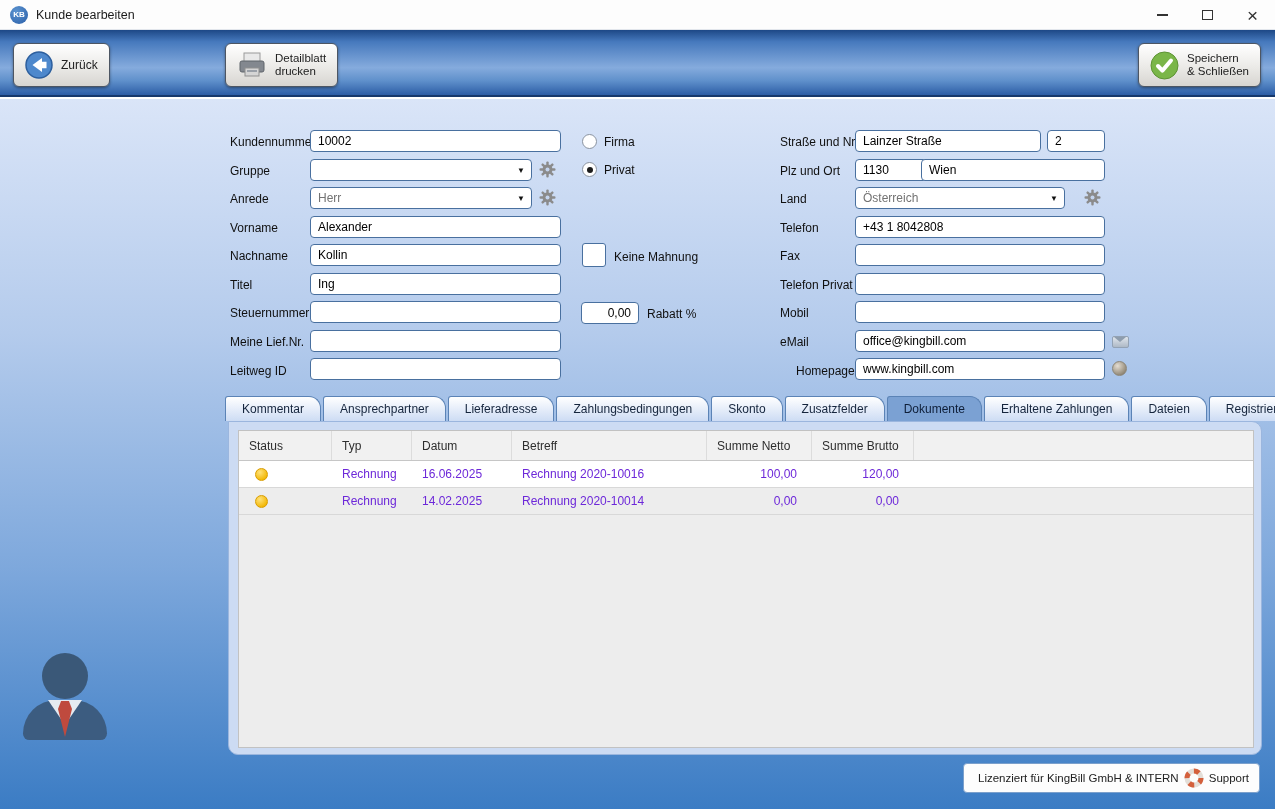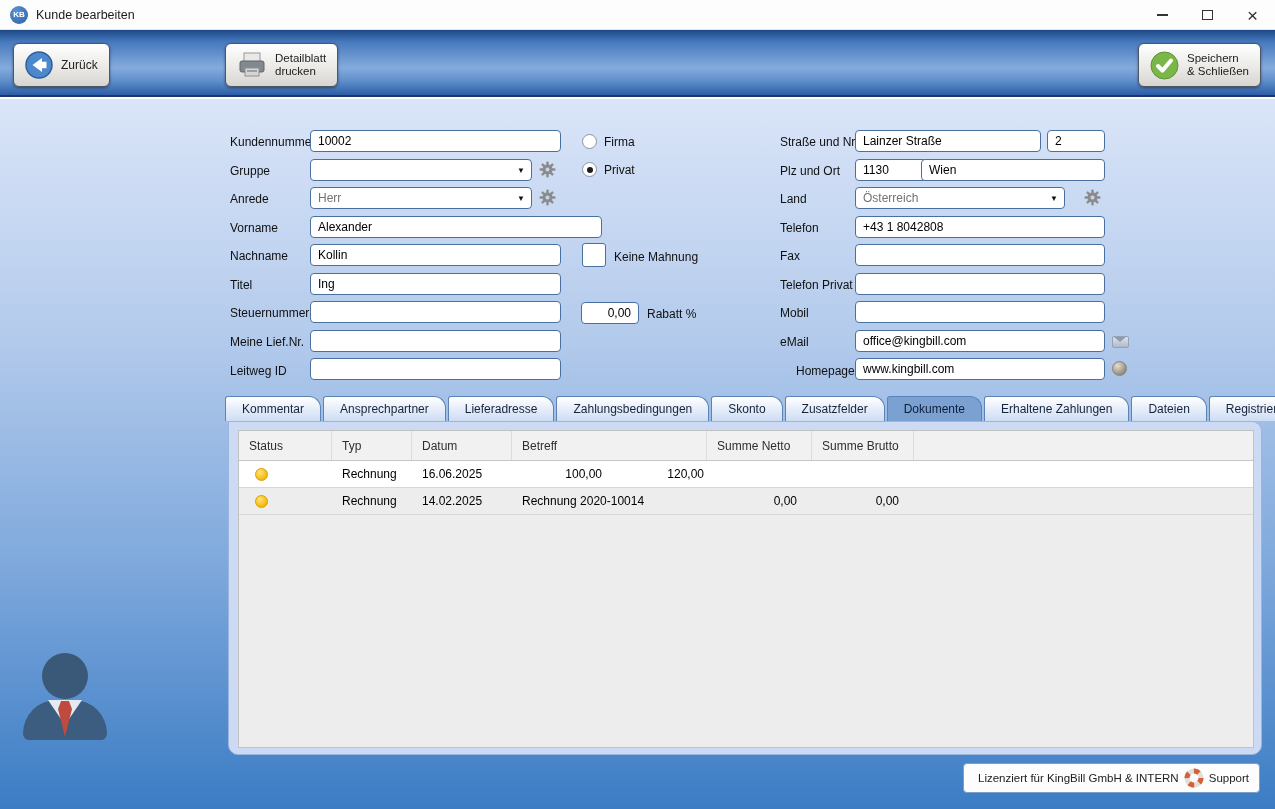--- a/index.html
+++ b/index.html
@@ -63,21 +63,21 @@
   .panel{position:absolute;left:228px;top:421px;width:1034px;height:334px;background:#ccdbf3;
     border:1px solid #9bb6de;border-radius:0 10px 10px 10px;}
   .dtable{position:absolute;left:9px;top:8px;width:1016px;height:318px;background:#ededed;
     border:1px solid #c2c2c2;overflow:hidden;}
   .thead{display:flex;height:30px;background:#f1f1f1;border-bottom:1px solid #c6c6c6;}
   .th{font-size:12px;color:#2e2e2e;display:flex;align-items:center;padding-left:10px;
     border-right:1px solid #dcdcdc;cursor:pointer;}
   .trow{display:flex;height:27px;border-bottom:1px solid #d8d8d8;cursor:pointer;}
   .trow.white{background:#fff;}
   .trow.gray{background:#ededed;}
-  .td{font-size:12px;color:#000000;display:flex;align-items:center;padding-left:10px;}
+  .td{font-size:12px;color:#6d28d9;display:flex;align-items:center;padding-left:10px;}
   .td.r{justify-content:flex-end;padding-right:15px;padding-left:0;}
   .dot-status{width:13px;height:13px;border-radius:50%;margin-left:6px;
     background:radial-gradient(circle at 35% 30%,#ffe27a,#f2b705 75%);border:1px solid #d99d00;}
 
   
   .license{position:absolute;left:963px;top:763px;width:297px;height:30px;background:#fdfdfd;
     border:1px solid #7ba0cc;border-radius:4px;display:flex;align-items:center;font-size:11.5px;color:#222;}
   .lic-text{padding-left:14px;}
   .support{margin-left:auto;display:flex;align-items:center;gap:5px;padding-right:10px;cursor:pointer;}
 
@@ -190,21 +190,21 @@
             <rect x="7.3" y="12.5" width="2.4" height="4" rx="1"></rect>
     <rect x="0.5" y="7.3" width="4" height="2.4" rx="1"></rect>
             <rect x="12.5" y="7.3" width="4" height="2.4" rx="1"></rect>
           </g>
         </g>
       </g>
     <circle cx="8.5" cy="8.5" r="2" fill="#c3d4ee"></circle>
   </svg>
 
   <span class="flabel" style="left:230px;top:221px;">Vorname</span>
-  <input class="finput" style="left: 310px; top: 216px; width: 292px;" value="Alexander">
+  <input class="finput" style="left: 310px; top: 216px; width: 251px;" value="Alexander">
 
   <span class="flabel" style="left:230px;top:249px;">Nachname</span>
   <input class="finput" style="left: 310px; top: 244px; width: 251px;" value="Kollin">
 
   <span class="flabel" style="left:230px;top:278px;">Titel</span>
   <input class="finput" style="left: 310px; top: 273px; width: 251px;" value="Ing">
 
   <span class="flabel" style="left:230px;top:306px;">Steuernummer</span>
   <input class="finput" style="left: 310px; top: 301px; width: 251px;" value="">
 
@@ -303,20 +303,21 @@
         <div class="th" style="width:105px;">Summe Netto</div>
         <div class="th" style="width:102px;">Summe Brutto</div>
         <div class="th" style="flex:1;border-right:none;"></div>
       </div>
       <div class="trow white">
         <div class="td" style="width:93px;">
             <span class="dot-status"></span>
           </div>
         <div class="td" style="width:80px;">Rechnung</div>
         <div class="td" style="width:100px;">16.06.2025</div>
+        <div class="td" style="width:195px;">Rechnung 2020-10016</div>
         <div class="td r" style="width:105px;">100,00</div>
         <div class="td r" style="width:102px;">120,00</div>
         <div class="td" style="flex:1;"></div>
       </div>
       <div class="trow gray">
         <div class="td" style="width:93px;">
             <span class="dot-status"></span>
           </div>
         <div class="td" style="width:80px;">Rechnung</div>
         <div class="td" style="width:100px;">14.02.2025</div>

